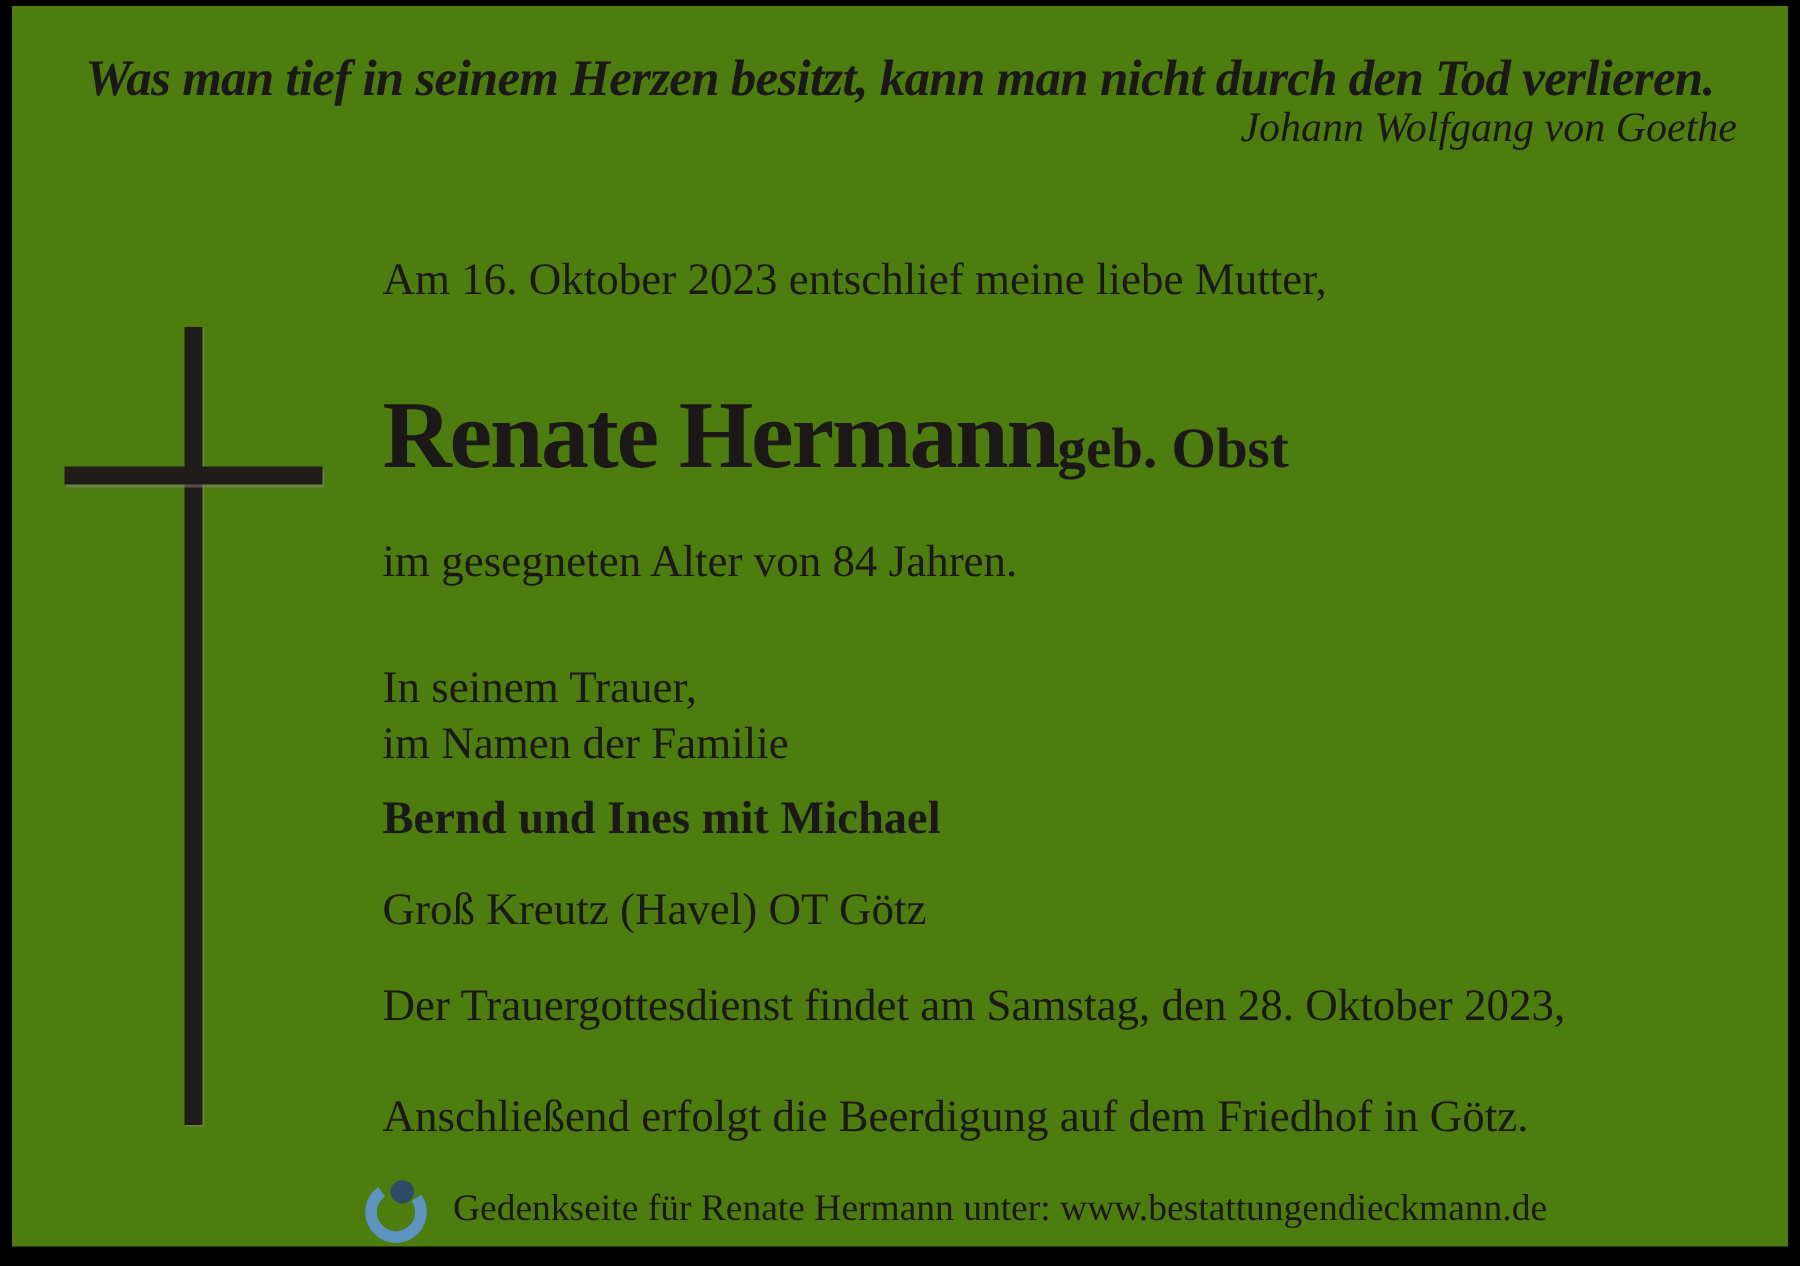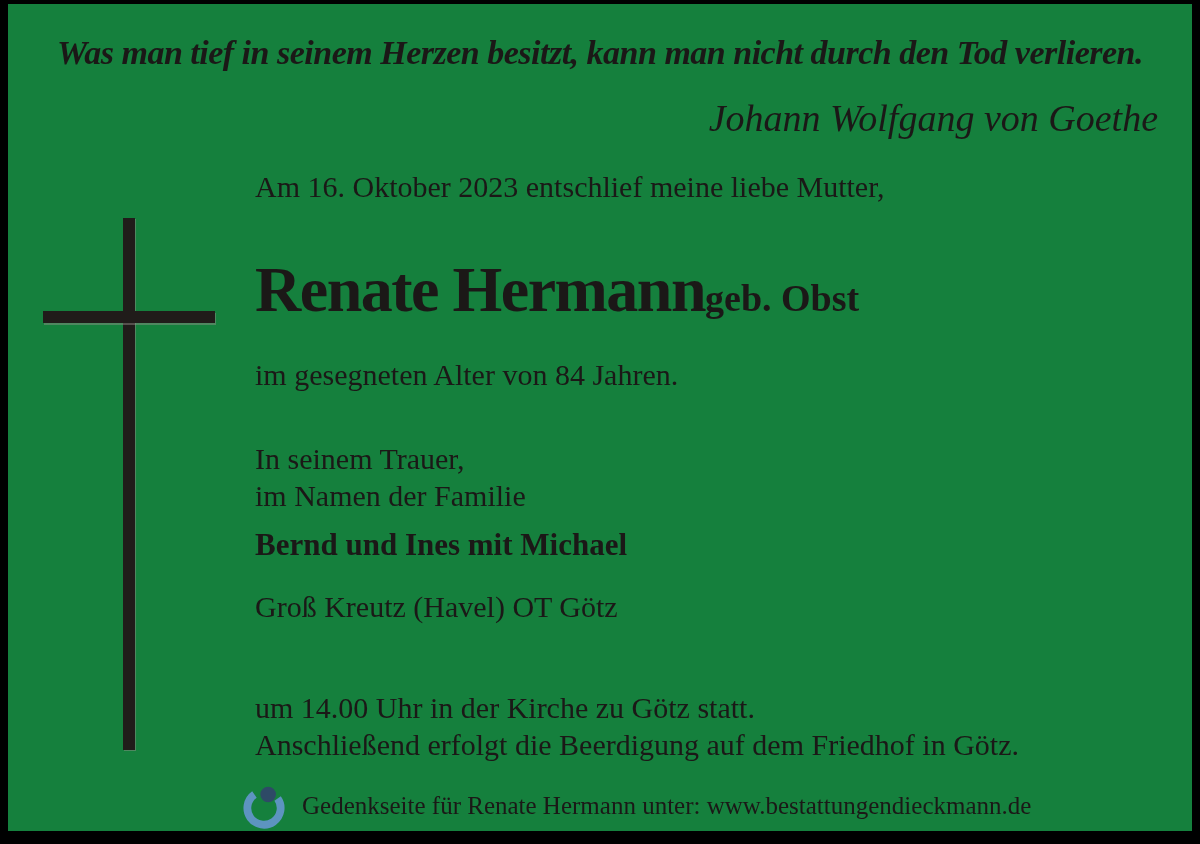--- a/index.html
+++ b/index.html
@@ -4,21 +4,21 @@
 <style>
   html, body {
     margin: 0;
     padding: 0;
     background: #ffffff;
   }
   .page {
     position: relative;
     width: 1200px;
     height: 844px;
-    background: #15803d;
+    background: #4d7c0f;
     overflow: hidden;
     font-family: "Liberation Serif", "DejaVu Serif", serif;
     color: #1b1817;
   }
   .frame {
     position: absolute;
     inset: 0;
     border-style: solid;
     border-color: #000000;
     border-width: 4px 8px 13px 8px;
@@ -32,24 +32,24 @@
     right: 40px;
     text-align: center;
     font-size: 34px;
     font-weight: bold;
     font-style: italic;
     letter-spacing: -0.5px;
     white-space: nowrap;
   }
   .attribution {
     position: absolute;
-    top: 96px;
+    top: 70px;
     right: 42px;
     text-align: right;
-    font-size: 38px;
+    font-size: 28px;
     font-style: italic;
   }
   .cross-v {
     position: absolute;
     left: 123px;
     top: 218px;
     width: 12px;
     height: 532px;
     background: #201c1a;
     box-shadow: 1px 1px 0 rgba(150,145,140,0.45);
@@ -151,22 +151,22 @@
     <p class="body-text p-mourning">
       <span>In seinem Trauer,</span><br>
       <span>im Namen der Familie</span>
     </p>
 
     <p class="body-text p-family">Bernd und Ines mit Michael</p>
 
     <p class="body-text p-location">Groß Kreutz (Havel) OT Götz</p>
 
     <p class="body-text p-service">
+      <span>Der Trauergottesdienst findet am Samstag, den 28. Oktober 2023,</span><br>
       <br>
-      <span>um 14.00 Uhr in der Kirche zu Götz statt.</span><br>
       <span>Anschließend erfolgt die Beerdigung auf dem Friedhof in Götz.</span>
     </p>
 
   </div>
 
   <div class="footer">
     <svg class="logo" viewBox="0 0 50 46" aria-hidden="true">
       <path d="M 15.8 11.9 A 16 16 0 1 0 38.1 15.8" fill="none" stroke-width="7.5" stroke="#5d94c0"></path>
       <circle cx="29" cy="12" r="7.5" fill="#2e4a66"></circle>
     </svg>

